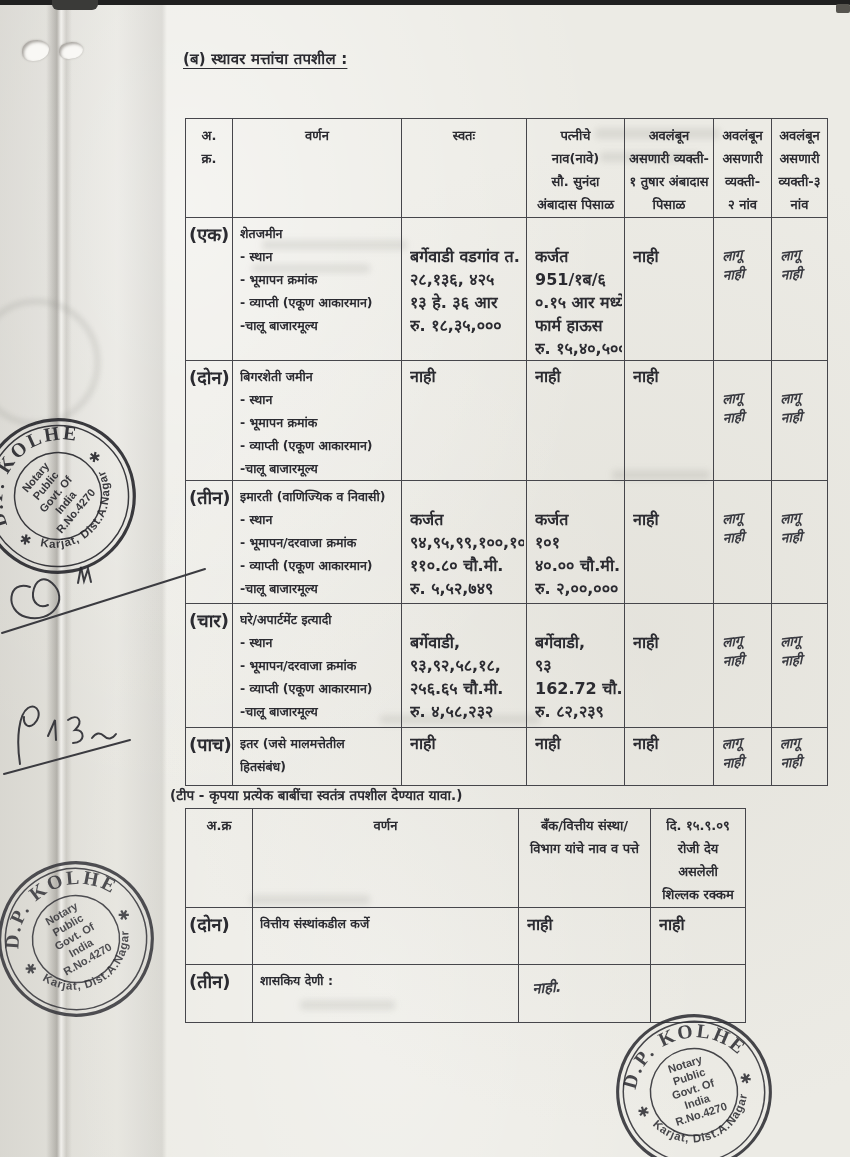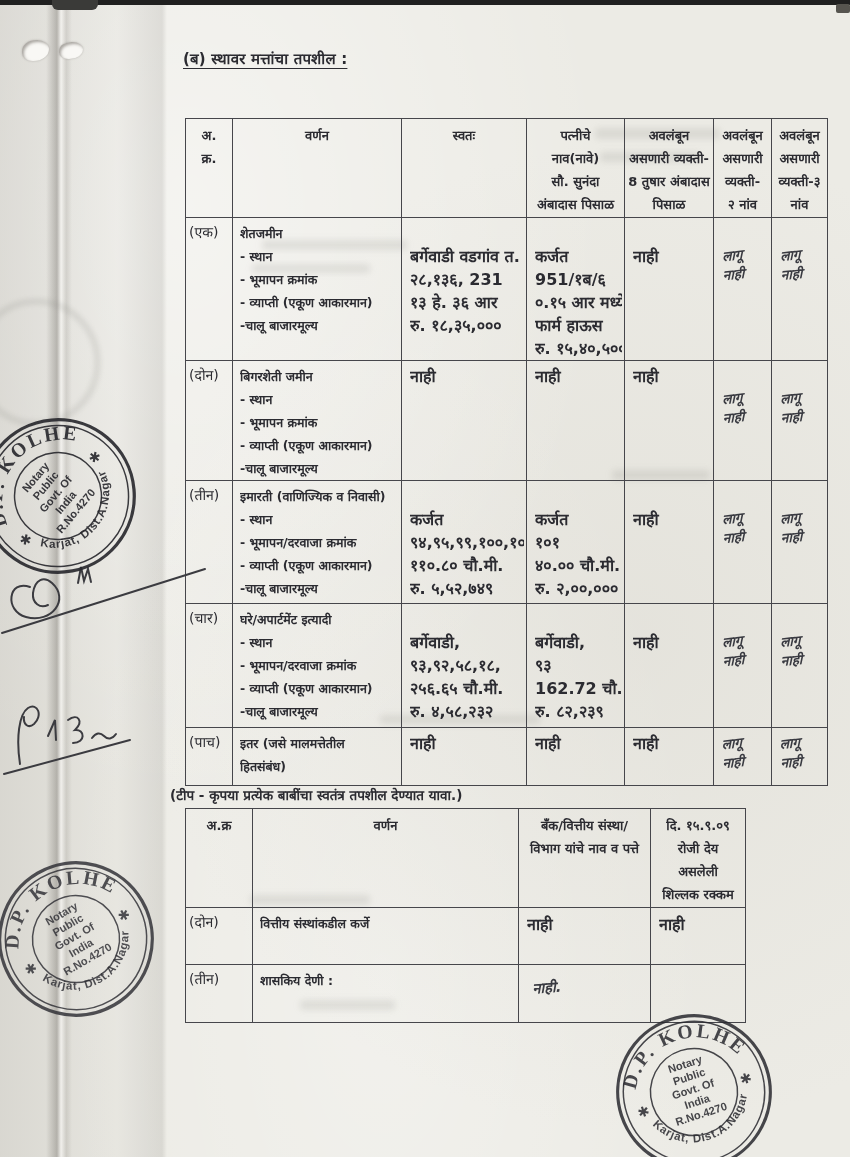--- a/index.html
+++ b/index.html
@@ -35,21 +35,21 @@
   .h-note{left:171px;top:84px;font-size:13.5px;font-weight:bold;white-space:nowrap;}
   .s3-title{left:170px;top:752px;font-size:13.5px;font-weight:bold;white-space:nowrap;}
   .s3-note{left:170px;top:786px;font-size:13.5px;font-weight:bold;white-space:nowrap;}
   
   table{border-collapse:collapse;table-layout:fixed;}
   td{border:1.6px solid #46464b;vertical-align:top;overflow:hidden;}
   .t1{left:185px;top:118px;width:642px;}
   .t2{left:185px;top:808px;width:560px;}
   td.hc{text-align:center;font-weight:bold;font-size:13px;padding-top:5px;}
   .hc .ln{height:20px;line-height:20px;white-space:nowrap;overflow:hidden;}
-  td.sr{font-weight:normal;font-size:14px;padding:4px 1px 0 3px;text-align:left;margin-top:15px;}
+  td.sr{font-weight:bold;font-size:18px;padding:4px 1px 0 3px;text-align:left;margin-top:15px;}
   td.desc{font-weight:bold;font-size:12.5px;padding:4px 2px 0 7px;}
   td.val{font-weight:bold;font-size:16px;padding:4px 2px 0 8px;}
   .t1 .ln,.t2 .ln{height:23px;line-height:23px;white-space:nowrap;overflow:hidden;}
   .t2 td.val .ln{height:25px;line-height:25px;}
   
   .hand{transform:rotate(-6deg) skewX(-4deg);color:#393a41;font-weight:bold;
     font-size:13.5px;padding:26px 0 0 7px;font-style:italic;}
   .hand .ln{height:19px;line-height:19px;white-space:nowrap;overflow:visible;}
   tr.r5 .hand{padding-top:4px;}
   .hand2{transform:rotate(-4deg);color:#393a41;font-weight:bold;font-style:italic;
@@ -109,21 +109,21 @@
           </td>
       <td class="hc">
             <div class="ln">पत्नीचे</div>
             <div class="ln">नाव(नावे)</div>
             <div class="ln">सौ. सुनंदा</div>
             <div class="ln">अंबादास पिसाळ</div>
           </td>
       <td class="hc">
             <div class="ln">अवलंबून</div>
             <div class="ln">असणारी व्यक्ती-</div>
-            <div class="ln">8 तुषार अंबादास</div>
+            <div class="ln">१ तुषार अंबादास</div>
             <div class="ln">पिसाळ</div>
           </td>
       <td class="hc">
             <div class="ln">अवलंबून</div>
             <div class="ln">असणारी</div>
             <div class="ln">व्यक्ती-</div>
             <div class="ln">२ नांव</div>
           </td>
       <td class="hc">
             <div class="ln">अवलंबून</div>
@@ -137,21 +137,21 @@
       <td class="desc">
             <div class="ln">शेतजमीन</div>
             <div class="ln">- स्थान</div>
             <div class="ln">- भूमापन क्रमांक</div>
             <div class="ln">- व्याप्ती (एकूण आकारमान)</div>
             <div class="ln">-चालू बाजारमूल्य</div>
           </td>
       <td class="val">
             <div class="ln">&nbsp;</div>
             <div class="ln">बर्गेवाडी वडगांव त.</div>
-            <div class="ln">२८,१३६, 231</div>
+            <div class="ln">२८,१३६, ४२५</div>
             <div class="ln">१३ हे. ३६ आर</div>
             <div class="ln">रु. १८,३५,०००</div>
           </td>
       <td class="val">
             <div class="ln">&nbsp;</div>
             <div class="ln">कर्जत</div>
             <div class="ln">951/१ब/६</div>
             <div class="ln">०.१५ आर मध्ये</div>
             <div class="ln">फार्म हाऊस</div>
             <div class="ln">रु. १५,४०,५००</div>

